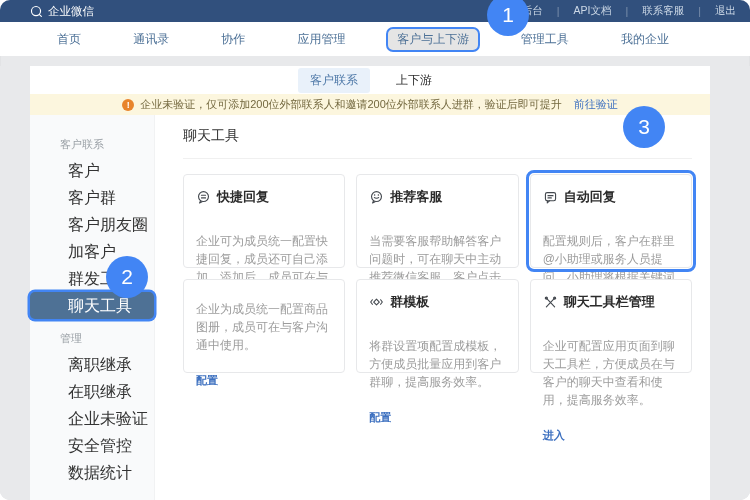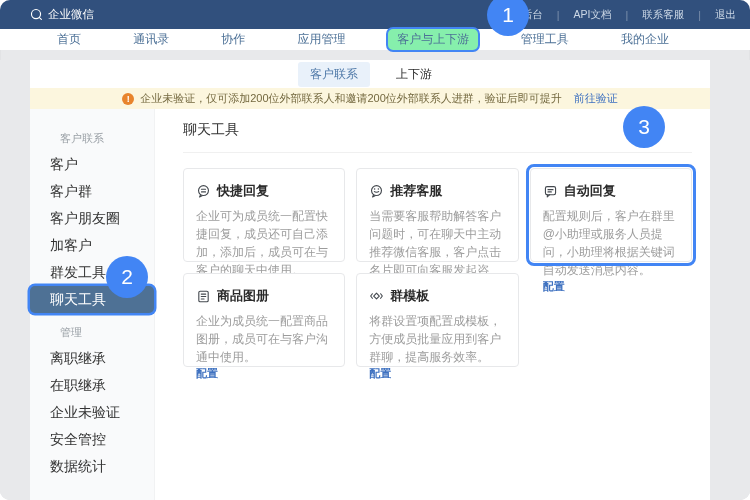--- a/index.html
+++ b/index.html
@@ -7,37 +7,37 @@
     width:750px;height:500px;background:#ffffff;position:relative;
     font-family:"Liberation Sans","DejaVu Sans",sans-serif;
     -webkit-font-smoothing:antialiased;
   }
   .window{
     position:absolute;inset:0;border-radius:10px;overflow:hidden;
     background:#e8e9eb;box-shadow:inset 0 0 0 1px #e2e3e5;
   }
   
   .topbar{
-    height:29px;background:#31507d;display:flex;align-items:center;
+    height:22px;background:#31507d;display:flex;align-items:center;
     padding:0 14px 0 30px;color:#fff;
   }
   .logo{display:flex;align-items:center;gap:5px;font-size:11.5px;color:#ffffff;}
   .logo svg{display:block;}
   .toplinks{margin-left:auto;display:flex;align-items:center;gap:14px;font-size:10.5px;color:#ccd8e6;}
   .toplinks .tl{cursor:pointer;}
   .toplinks .sep{color:rgba(255,255,255,.35);}
   
   .mainnav{
-    height:21px;background:#ffffff;display:flex;align-items:center;
+    height:34px;background:#ffffff;display:flex;align-items:center;
     justify-content:space-between;padding:0 72px 0 48px;
     font-size:12px;color:#4c7096;
   }
   .nav-item{padding:2px 9px;cursor:pointer;white-space:nowrap;}
   .nav-item.annotated{
-    border:2.5px solid var(--accent);border-radius:7px;background:#86efac;
+    border:2.5px solid var(--accent);border-radius:7px;background:#e5e5e5;
     padding:2px 9px;margin:-2.5px;
   }
   
   .page{position:relative;height:453px;background:#e8e9eb;}
   .frame{margin:10px 40px 0 30px;height:443px;display:flex;flex-direction:column;}
   .tabsband{
     height:28px;background:#fff;display:flex;align-items:center;justify-content:center;
     gap:16px;font-size:12px;flex:0 0 auto;
   }
   .tab{cursor:pointer;color:#2b2b2b;padding:4px 10px;}
@@ -51,33 +51,33 @@
     font-size:9px;line-height:12px;text-align:center;font-weight:bold;margin-right:6px;flex:0 0 auto;
   }
   .banner .go{color:#3e71c0;margin-left:12px;cursor:pointer;}
   
   .bodyrow{flex:1;display:flex;background:#fff;min-height:0;}
   .sidebar{
     width:125px;flex:0 0 125px;background:#f9fafb;border-right:1px solid #f1f2f3;
     padding-top:10px;box-sizing:border-box;
   }
   .sec-h{font-size:11px;color:#9aa0a6;padding:12px 0 5px 30px;}
-  .side-item{font-size:14px;color:#333;padding:7px 0 7px 20px;cursor:pointer;line-height:13px;}
+  .side-item{font-size:16px;color:#333;padding:7px 0 7px 38px;cursor:pointer;line-height:13px;}
   .side-item.selected{
     background:#4e7195;color:#fff;
     box-shadow:0 0 0 2.5px var(--accent);border-radius:5px;position:relative;
   }
   
   .main{flex:1;padding:12px 18px 0 28px;box-sizing:border-box;min-width:0;}
   .page-title{font-size:14px;color:#333;padding-bottom:13px;border-bottom:1px solid #f0f0f0;}
   .cards{margin-top:15px;display:grid;grid-template-columns:repeat(3,1fr);gap:11px;}
   .card{
     border:1px solid #e7e8ea;border-radius:4px;background:#fff;
     padding:13px 12px 11px;height:94px;box-sizing:border-box;
-    display:flex;flex-direction:column;position:relative;
+    display:flex;flex-direction:column;position:relative;gap:19px;
   }
   .card-head{display:flex;align-items:center;gap:6px;font-size:13px;font-weight:bold;color:#2b2b2b;}
   .card-head .cic{display:flex;color:#44494f;}
   .card-desc{margin-top:7px;font-size:12px;color:#9c9c9c;line-height:1.5;}
   .card-action{margin-top:auto;font-size:11px;color:#3e71c0;font-weight:bold;cursor:pointer;width:max-content;}
   .card.annotated::after{
     content:"";position:absolute;inset:-5px;border:3px solid var(--accent);
     border-radius:8px;pointer-events:none;
   }
   
@@ -197,44 +197,49 @@
                       <path d="M5.3 6h5.4M5.3 8.4h3.6"></path>
                       <path d="M4.6 11.4v2.4l2.5-2.4"></path>
                     </svg>
                   </span>
                   <span>自动回复</span>
                 </div>
                 <div class="card-desc">配置规则后，客户在群里@小助理或服务人员提问，小助理将根据关键词自动发送消息内容。</div>
                 <div class="card-action">配置</div>
               </div>
               <div class="card">
-                <div class="card-head">
-                  <span class="cic">
-                    <svg width="15" height="15" viewBox="0 0 16 16" fill="none" stroke="currentColor" stroke-width="1.2" stroke-linecap="round" stroke-linejoin="round">
-                      <rect x="3" y="2.4" width="10" height="11.2" rx="1.4"></rect>
-                      <path d="M5.6 5.4h4.8M5.6 8h4.8M5.6 10.6h3"></path>
-                    </svg>
-                  </span>
-                  <span>商品图册</span>
-                </div>
                 <div class="card-desc">企业为成员统一配置商品图册，成员可在与客户沟通中使用。</div>
                 <div class="card-action">配置</div>
               </div>
               <div class="card">
                 <div class="card-head">
                   <span class="cic">
                     <svg width="15" height="15" viewBox="0 0 16 16" fill="none" stroke="currentColor" stroke-width="1.2" stroke-linecap="round" stroke-linejoin="round">
                       <path d="M8 4.4 11 7.5 8 10.6 5 7.5Z"></path>
                       <path d="M3.6 5.1 1.8 7.5l1.8 2.4M12.4 5.1l1.8 2.4-1.8 2.4"></path>
                     </svg>
                   </span>
                   <span>群模板</span>
                 </div>
                 <div class="card-desc">将群设置项配置成模板，方便成员批量应用到客户群聊，提高服务效率。</div>
                 <div class="card-action">配置</div>
+              </div>
+              <div class="card">
+                <div class="card-head">
+                  <span class="cic">
+                    <svg width="15" height="15" viewBox="0 0 16 16" fill="none" stroke="currentColor" stroke-width="1.2" stroke-linecap="round" stroke-linejoin="round">
+                      <path d="M3.6 3.4l8.8 9.2M12.4 3.4 3.6 12.6"></path>
+                      <circle cx="3.6" cy="3.4" r="1.1"></circle>
+                      <circle cx="12.4" cy="3.4" r="1.1"></circle>
+                    </svg>
+                  </span>
+                  <span>聊天工具栏管理</span>
+                </div>
+                <div class="card-desc">企业可配置应用页面到聊天工具栏，方便成员在与客户的聊天中查看和使用，提高服务效率。</div>
+                <div class="card-action">进入</div>
               </div>
             </div>
         </main>
       </div>
 
     </div>
   </div>
 
   <div class="badge badge-1">1</div>
   <div class="badge badge-2">2</div>

